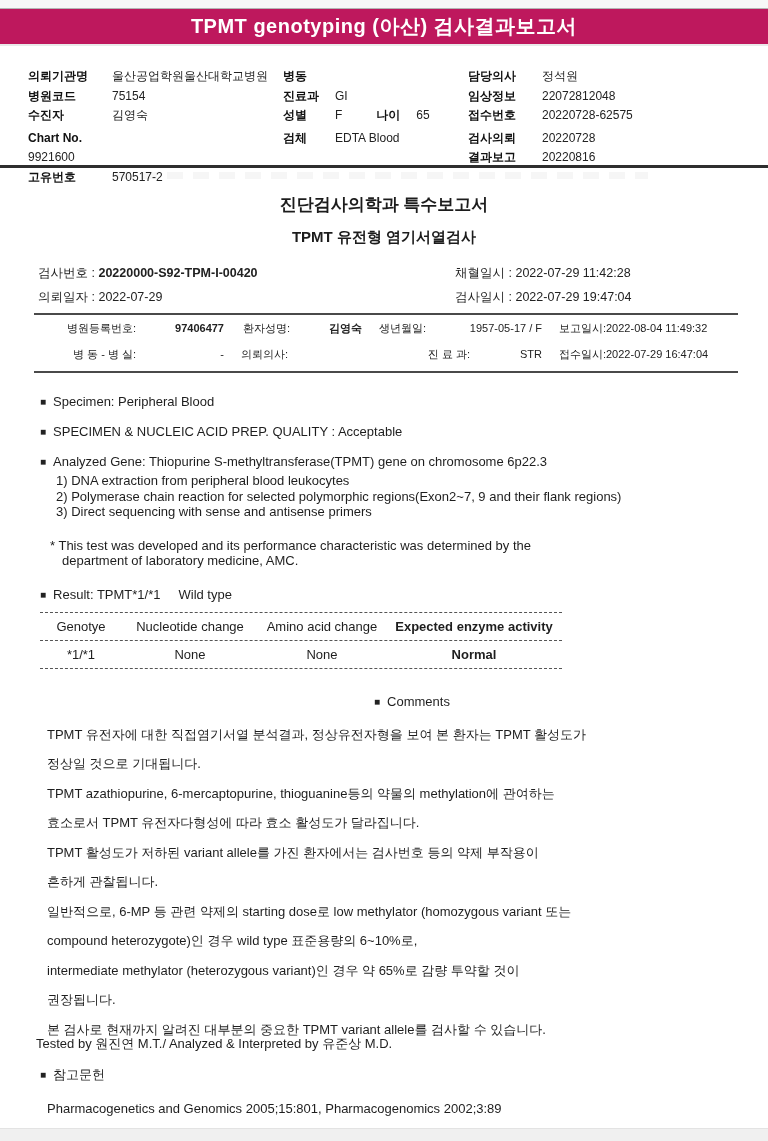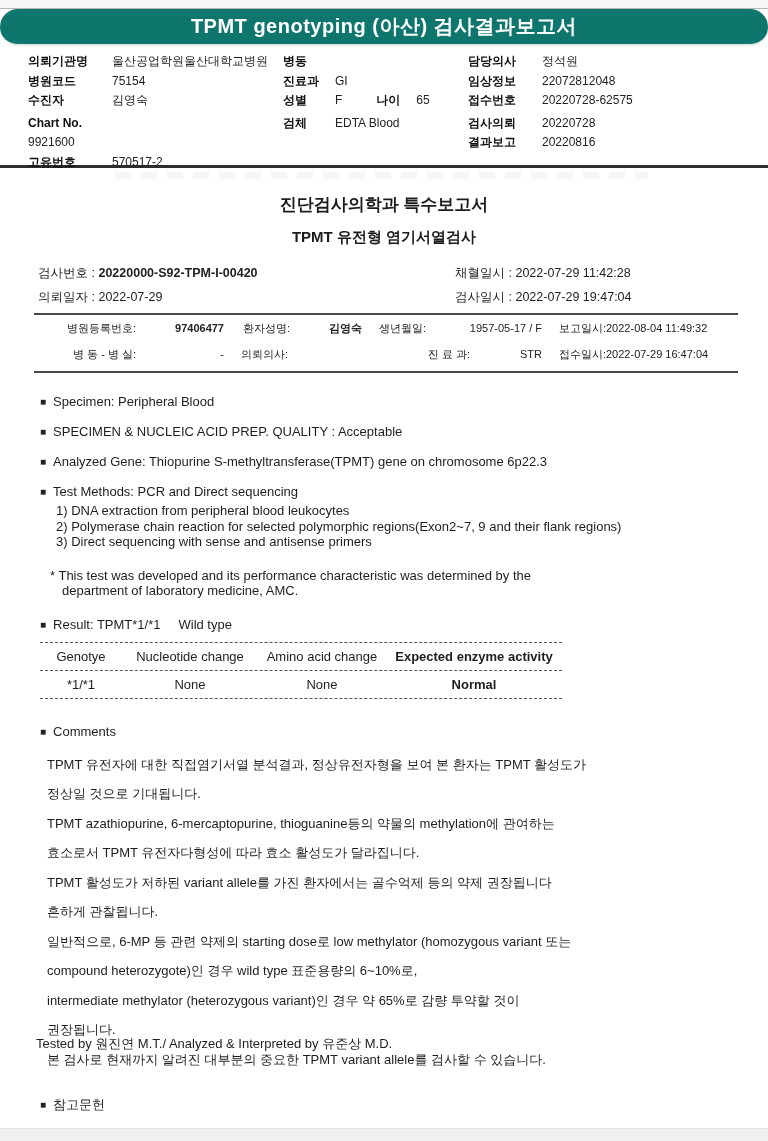--- a/index.html
+++ b/index.html
@@ -12,21 +12,21 @@
   }
   .top-strip { height:9px; background:#f7f7f7; border-bottom:1px solid #b5b5b5; }
   .title-bar {
     height:37px; background:#00807d; border-bottom:2px solid #e9e9e9;
     display:flex; align-items:center; justify-content:center;
   }
   .title-bar span { color:#ffffff; font-weight:bold; font-size:20px; letter-spacing:0.5px; }
 
   
   .admin { position:relative; height:104px; margin-top:6px; font-size:12px; }
-  .acol { position:absolute; top:0; }
+  .acol { position:absolute; top:15px; }
   .col-left  { left:28px;  width:250px; }
   .col-mid   { left:283px; width:180px; }
   .col-right { left:468px; width:290px; }
   .arow { display:flex; line-height:19.5px; white-space:nowrap; }
   .alabel { font-weight:bold; color:#111; }
   .col-left  .alabel { width:84px; }
   .col-mid   .alabel { width:52px; }
   .col-right .alabel { width:74px; }
   .aval { color:#222; }
   .age-label { font-weight:bold; margin-left:34px; width:40px; color:#111; }
@@ -69,36 +69,36 @@
   .note-l2 { margin-left:62px; line-height:15.5px; }
 
   .result-line { margin:16px 0 0 40px; line-height:20px; white-space:nowrap; }
   .result-line .gap { display:inline-block; width:18px; }
   .rtable { margin:6px 0 0 40px; width:522px; font-size:13px; }
   .rtable .dash { border-top:1.5px dashed #555; height:0; }
   .rrow { display:flex; }
   .rcell { text-align:center; line-height:27px; white-space:nowrap; }
   .rc0 { width:82px; } .rc1 { width:136px; } .rc2 { width:128px; } .rc3 { width:176px;font-weight:bold; }
 
-  .comments-title { margin:22px 0 0 40px; line-height:22px; }
+  .comments-title { margin:22px 0 0 56px; line-height:22px;text-align:center; }
   .comment-line { margin-left:47px; line-height:29.5px; white-space:nowrap; font-size:13px; color:#1e1e1e; }
   .comments { margin-top:6px; }
 
   .refs { margin-top:16px; }
   .ref-line { margin:8px 0 0 47px; font-size:13px; line-height:22px; }
 
   .tested { position:absolute; left:36px; top:1035px; font-size:13px; color:#1e1e1e; }
   .footer-bar { position:absolute; left:0; bottom:0; width:768px; height:13px; background:#f0f0f0; border-top:1px solid #e3e3e3; }
 </style>
 </head>
 <body>
 
 <div class="top-strip"></div>
 
-<div class="title-bar" style="background: #0f766e; border-radius: 18px;">
+<div class="title-bar" style="background: #be185d;">
   <span>TPMT genotyping (아산) 검사결과보고서</span>
 </div>
 
 <div class="admin">
   <div class="acol col-left">
     <div class="arow">
         <span class="alabel">의뢰기관명</span>
         <span class="aval">울산공업학원울산대학교병원</span>
       </div>
     <div class="arow">
@@ -219,21 +219,20 @@
       </span>
   </div>
 </div>
 
 <div class="hr"></div>
 
 <div class="body-sec">
   <div class="bullet-line"><span class="sq">■</span><span>Specimen: Peripheral Blood</span></div>
   <div class="bullet-line"><span class="sq">■</span><span>SPECIMEN &amp; NUCLEIC ACID PREP. QUALITY : Acceptable</span></div>
   <div class="bullet-line"><span class="sq">■</span><span>Analyzed Gene: Thiopurine S-methyltransferase(TPMT) gene on chromosome 6p22.3</span></div>
-  <div class="bullet-line"><span class="sq">■</span><span>Test Methods: PCR and Direct sequencing</span></div>
   <div class="steps">
     <div class="step">1) DNA extraction from peripheral blood leukocytes</div>
     <div class="step">2) Polymerase chain reaction for selected polymorphic regions(Exon2~7, 9 and their flank regions)</div>
     <div class="step">3) Direct sequencing with sense and antisense primers</div>
   </div>
   <div class="note">
     <div class="note-l1">* This test was developed and its performance characteristic was determined by the</div>
     <div class="note-l2">department of laboratory medicine, AMC.</div>
   </div>
   <div class="result-line"><span class="sq">■</span><span>Result:  TPMT*1/*1</span><span class="gap"></span><span>Wild type</span></div>
@@ -255,21 +254,21 @@
     </div>
     <div class="dash"></div>
   </div>
 
   <div class="bullet-line comments-title"><span class="sq">■</span><span>Comments</span></div>
   <div class="comments">
     <div class="comment-line">TPMT 유전자에 대한 직접염기서열 분석결과, 정상유전자형을 보여 본 환자는 TPMT 활성도가</div>
     <div class="comment-line">정상일 것으로 기대됩니다.</div>
     <div class="comment-line">TPMT azathiopurine, 6-mercaptopurine, thioguanine등의 약물의 methylation에 관여하는</div>
     <div class="comment-line">효소로서 TPMT 유전자다형성에 따라 효소 활성도가 달라집니다.</div>
-    <div class="comment-line">TPMT 활성도가 저하된 variant allele를 가진 환자에서는 골수억제 등의 약제 권장됩니다</div>
+    <div class="comment-line">TPMT 활성도가 저하된 variant allele를 가진 환자에서는 검사번호 등의 약제 부작용이</div>
     <div class="comment-line">흔하게 관찰됩니다.</div>
     <div class="comment-line">일반적으로, 6-MP 등 관련 약제의 starting dose로 low methylator (homozygous variant 또는</div>
     <div class="comment-line">compound heterozygote)인 경우 wild type 표준용량의 6~10%로,</div>
     <div class="comment-line">intermediate methylator (heterozygous variant)인 경우 약 65%로 감량 투약할 것이</div>
     <div class="comment-line">권장됩니다.</div>
     <div class="comment-line">본 검사로 현재까지 알려진 대부분의 중요한 TPMT variant allele를 검사할 수 있습니다.</div>
   </div>
 
   <div class="refs">
     <div class="bullet-line"><span class="sq">■</span><span>참고문헌</span></div>

